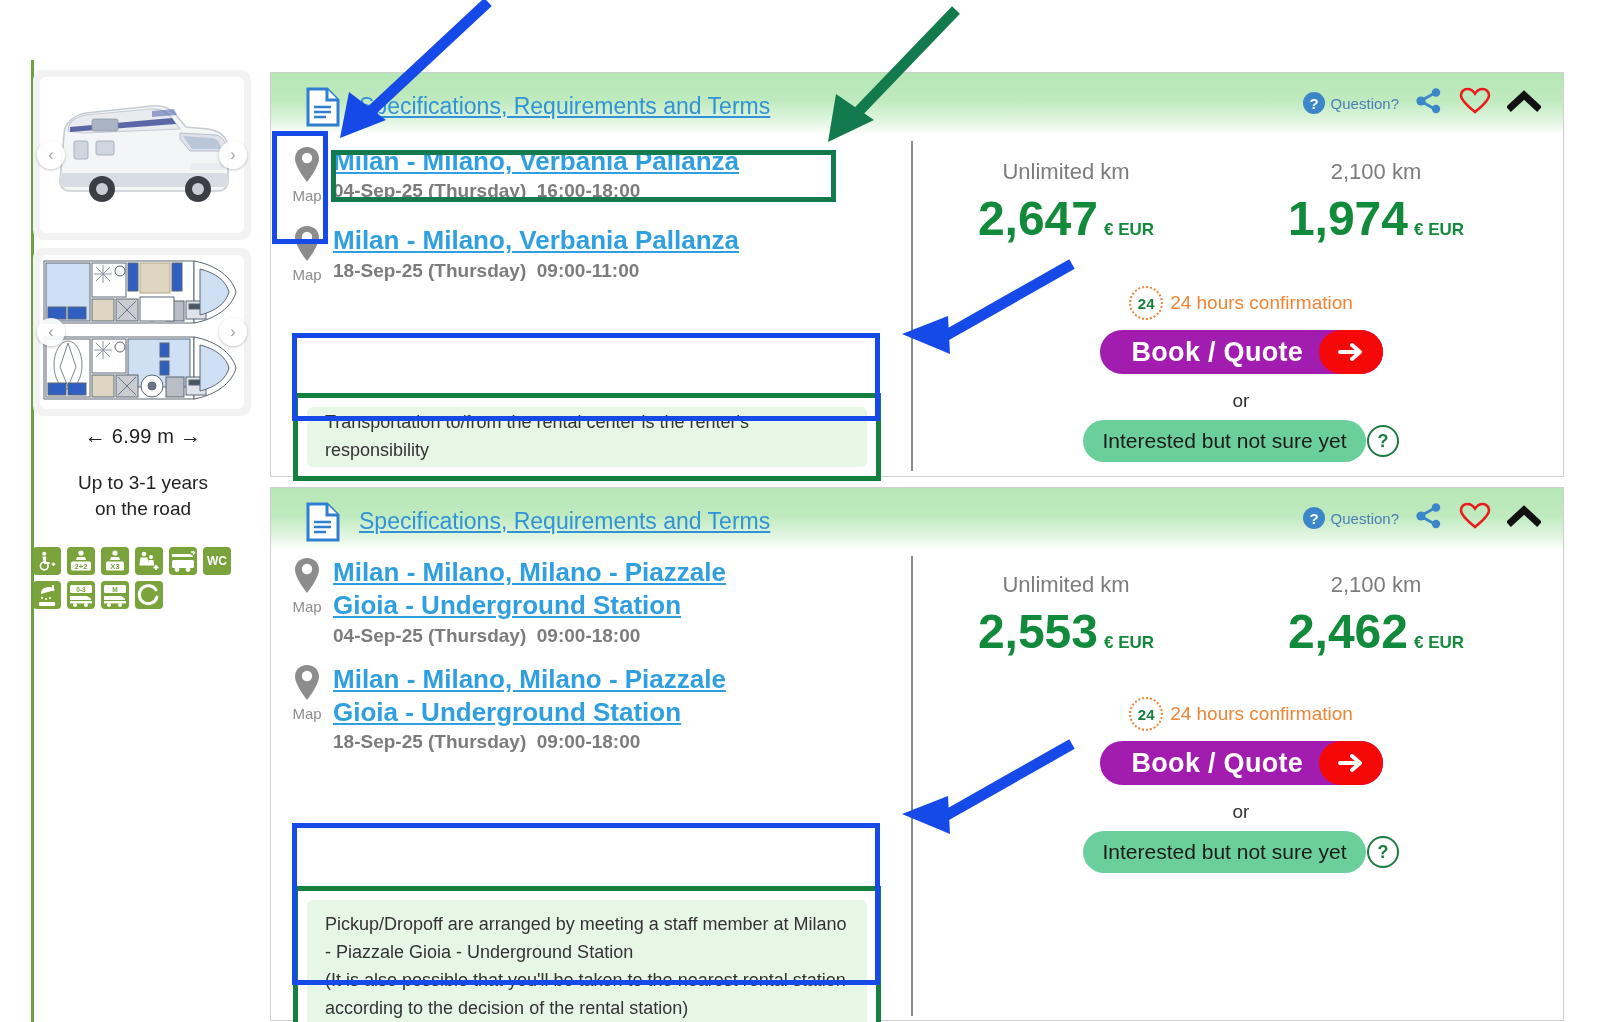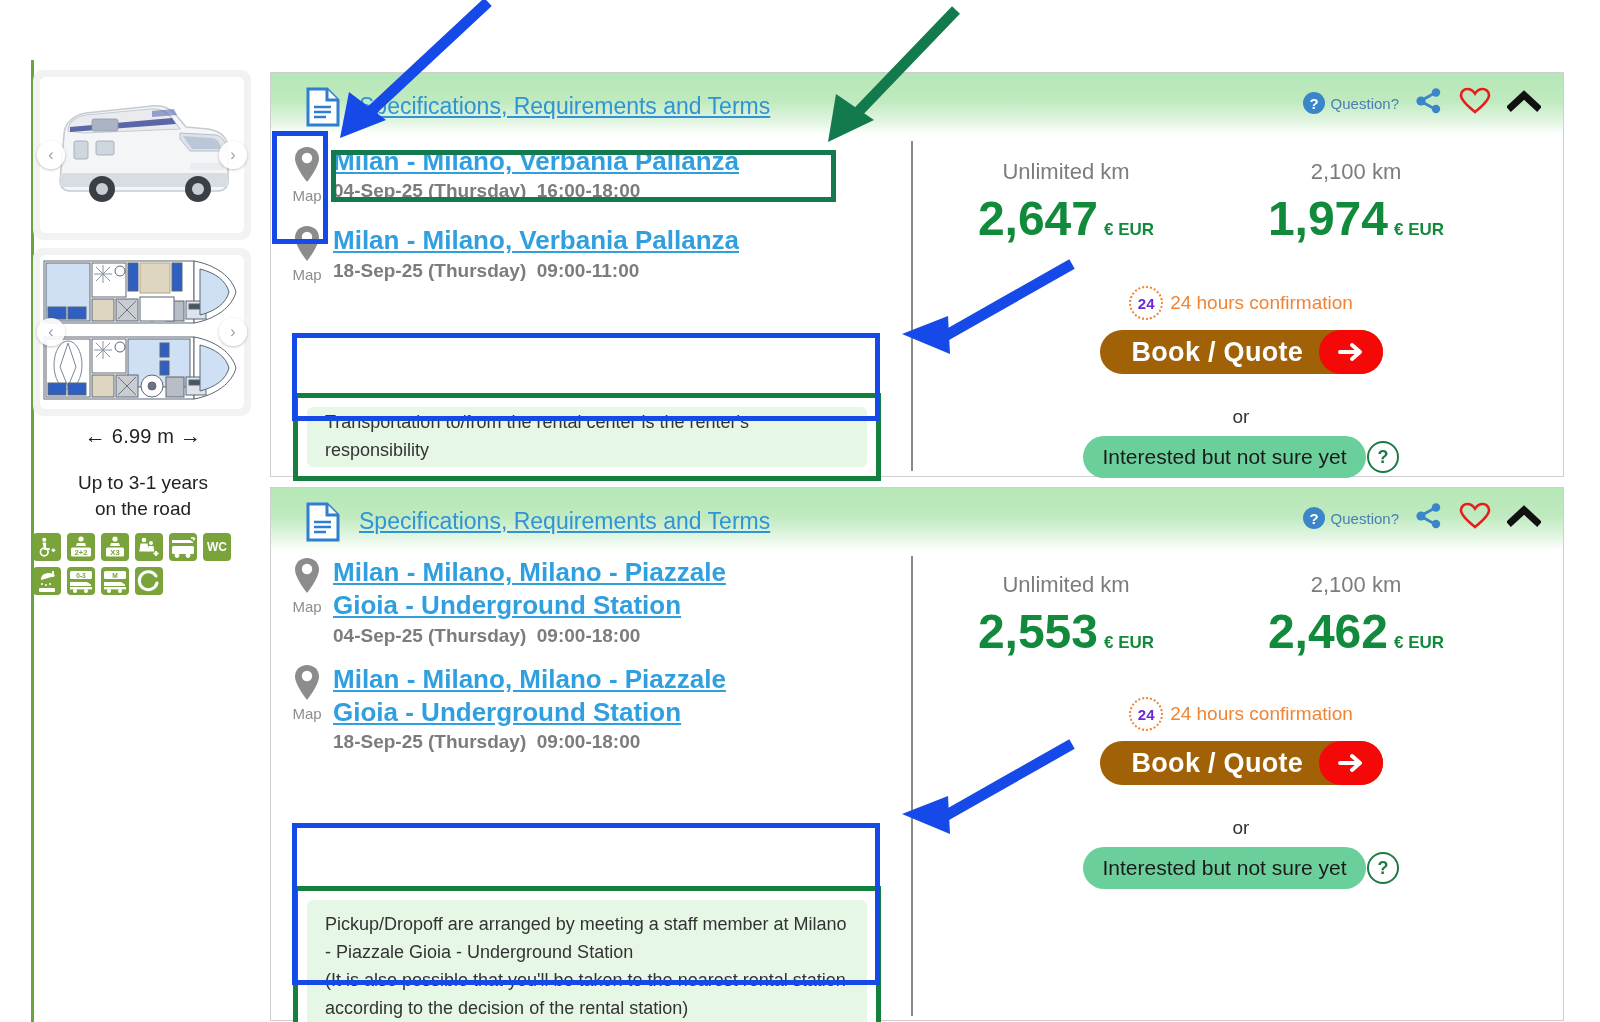--- a/index.html
+++ b/index.html
@@ -33,21 +33,21 @@
   .carousel-arrow.left{left:4px;}
   .carousel-arrow.right{right:4px;}
 
   .len-row{
     text-align:center;font-size:20px;color:#222;margin-top:6px;
     font-family:"Liberation Sans", sans-serif;letter-spacing:.2px;
   }
   .len-row .arr{font-weight:bold;font-size:21px;}
   .age-txt{text-align:center;font-size:19px;color:#222;line-height:1.35;margin-top:22px;}
 
-  .badges{margin-top:12px;width:200px;display:flex;flex-wrap:wrap;gap:6px;}
+  .badges{margin-top:26px;width:200px;display:flex;flex-wrap:wrap;gap:6px;}
   .badge{
     width:28px;height:28px;background:#7aa33c;border-radius:4px;
     display:flex;align-items:center;justify-content:center;
     color:#ffffff;font-size:11px;font-weight:bold;
     font-family:"Liberation Sans", sans-serif;line-height:1;
     overflow:hidden;
   }
   .badge svg{display:block;}
 
   
@@ -92,50 +92,50 @@
     margin:9px;background:#e6f7e6;border-radius:6px;box-sizing:border-box;
     display:flex;align-items:center;height:calc(100% - 18px);
   }
   .notebox .note-txt{
     padding:8px 18px;font-size:18px;color:#333333;line-height:1.55;
     font-family:"Liberation Sans", sans-serif;
   }
 
   
   .price-col{position:absolute;top:0;}
-  .price-row{display:flex;}
+  .price-row{display:flex;gap:20px;}
   .price-cell{width:290px;text-align:center;}
   .km-lbl{font-size:22px;color:#7c7c7c;font-family:"Liberation Sans", sans-serif;}
   .price-val{margin-top:6px;white-space:nowrap;}
   .price-num{font-size:48px;font-weight:bold;color:#128a3c;font-family:"Liberation Sans", sans-serif;}
   .price-cur{font-size:17px;font-weight:bold;color:#128a3c;margin-left:6px;font-family:"Liberation Sans", sans-serif;text-align:center;}
 
   .conf-row{display:flex;align-items:center;justify-content:center;gap:7px;margin-top:0;}
   .conf-txt{font-size:19px;color:#ef8435;font-family:"Liberation Sans", sans-serif;}
   .c24{
     width:30px;height:30px;border-radius:50%;
-    border:2px dotted #ef8435;color:#6d28d9;font-size:15px;font-weight:bold;
+    border:2px dotted #ef8435;color:#15803d;font-size:15px;font-weight:bold;
     display:flex;align-items:center;justify-content:center;
     font-family:"Liberation Sans", sans-serif;
     text-align:right;
   }
 
   .book-btn{
-    margin:10px auto 12px;width:283px;height:44px;background:#a16207;border-radius:22px;
+    margin:10px auto 12px;width:283px;height:44px;background:#a21caf;border-radius:22px;
     position:relative;display:flex;align-items:center;
   }
   .book-btn .txt{
     color:#ffffff;font-size:27px;font-weight:bold;padding-left:32px;
     font-family:"Liberation Sans", sans-serif;letter-spacing:.3px;
   }
   .book-btn .circle{
     position:absolute;right:0;top:0;width:64px;height:44px;background:#f40808;
     border-radius:22px;display:flex;align-items:center;justify-content:center;
   }
-  .or-txt{text-align:center;font-size:19px;color:#333;margin-top:32px;font-family:"Liberation Sans", sans-serif;}
+  .or-txt{text-align:center;font-size:19px;color:#333;margin-top:16px;font-family:"Liberation Sans", sans-serif;}
   .interest-row{display:flex;align-items:center;justify-content:center;gap:1px;margin-top:8px;}
   .interest-btn{
     width:283px;height:42px;background:#6bcf9b;border-radius:21px;
     display:flex;align-items:center;justify-content:center;
     font-size:21px;color:#1a1a1a;font-family:"Liberation Sans", sans-serif;
   }
   .qmark{
     width:28px;height:28px;border-radius:50%;border:2px solid #1d7a42;
     color:#1d7a42;font-size:18px;font-weight:bold;
     display:flex;align-items:center;justify-content:center;

